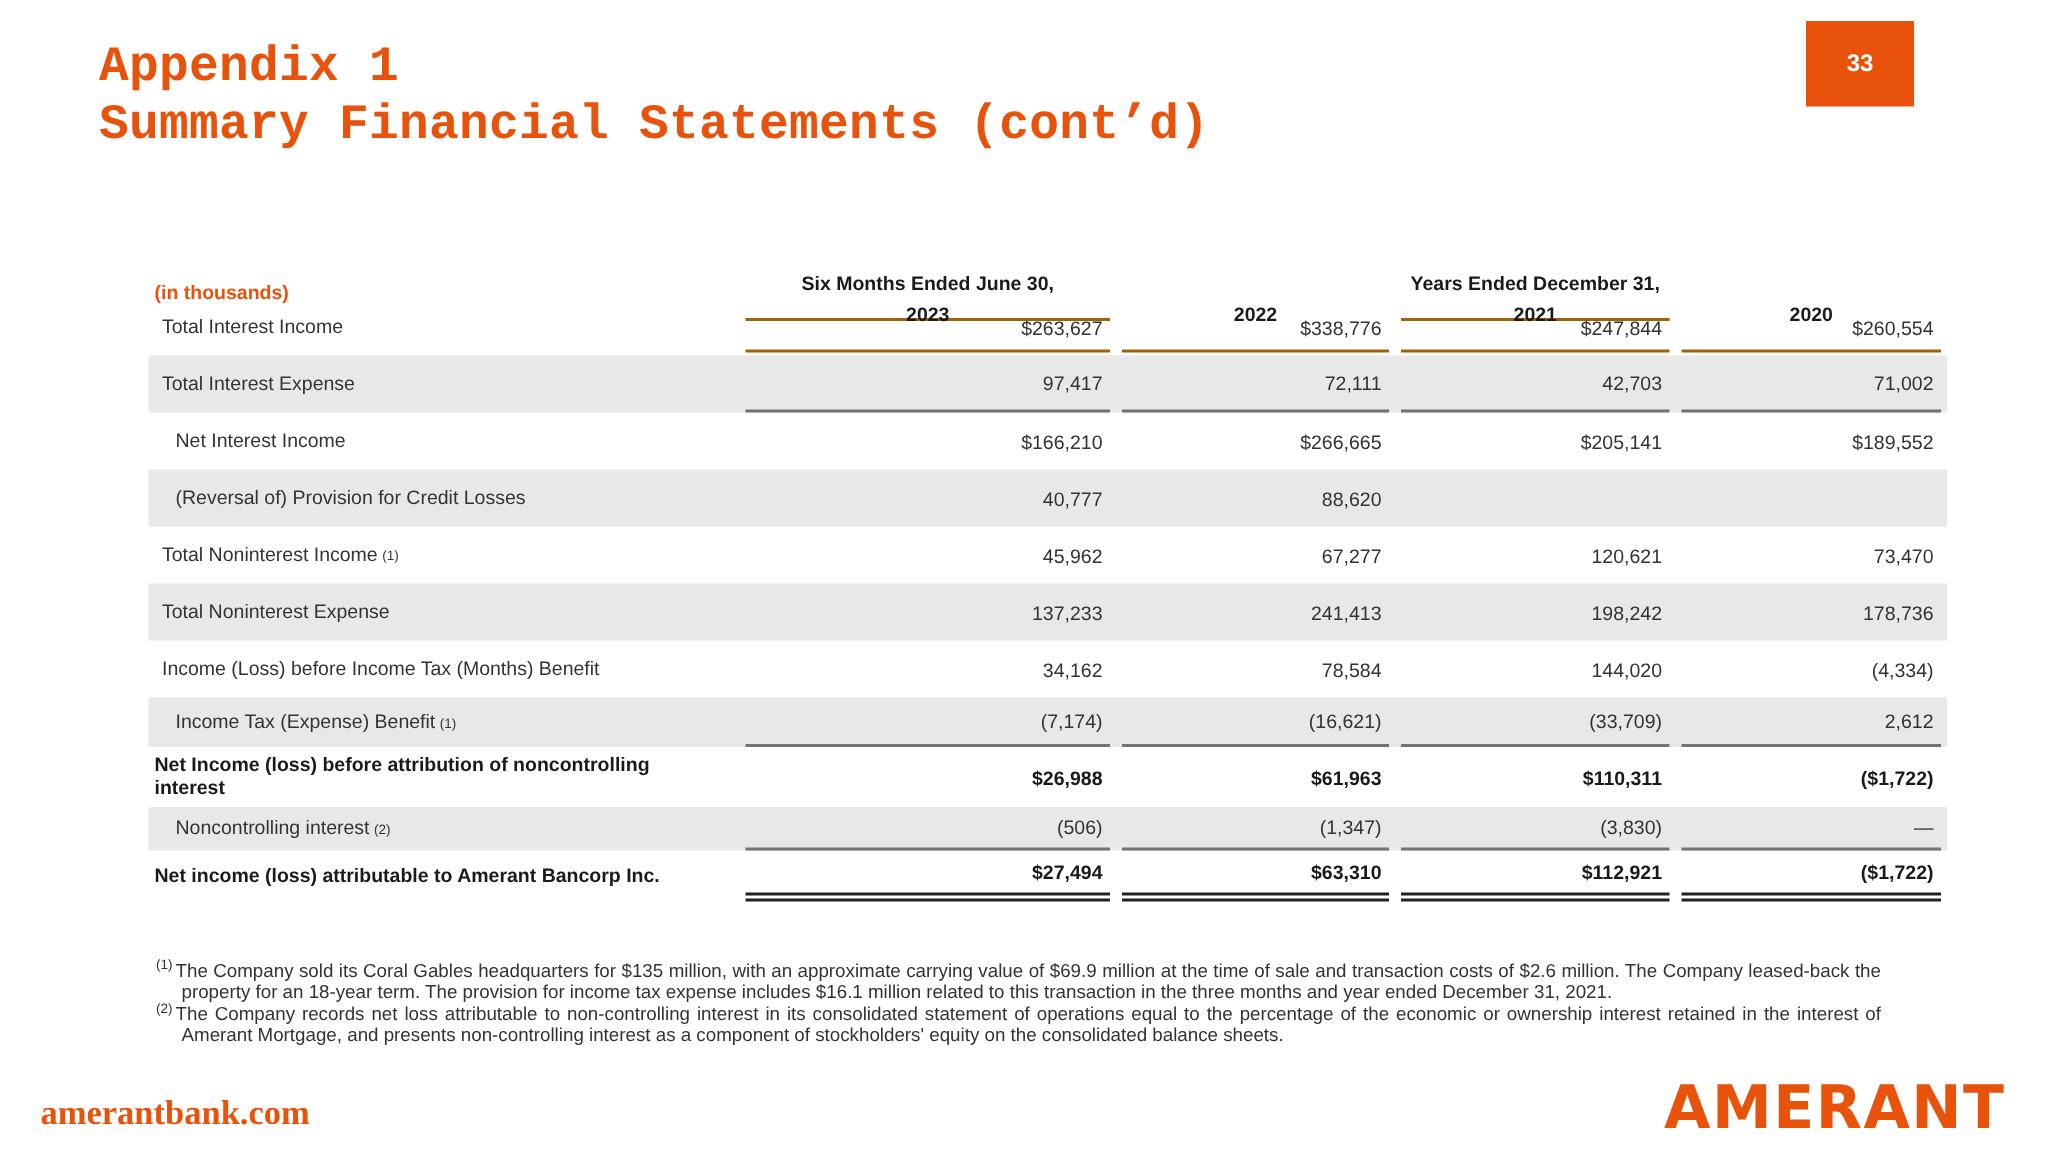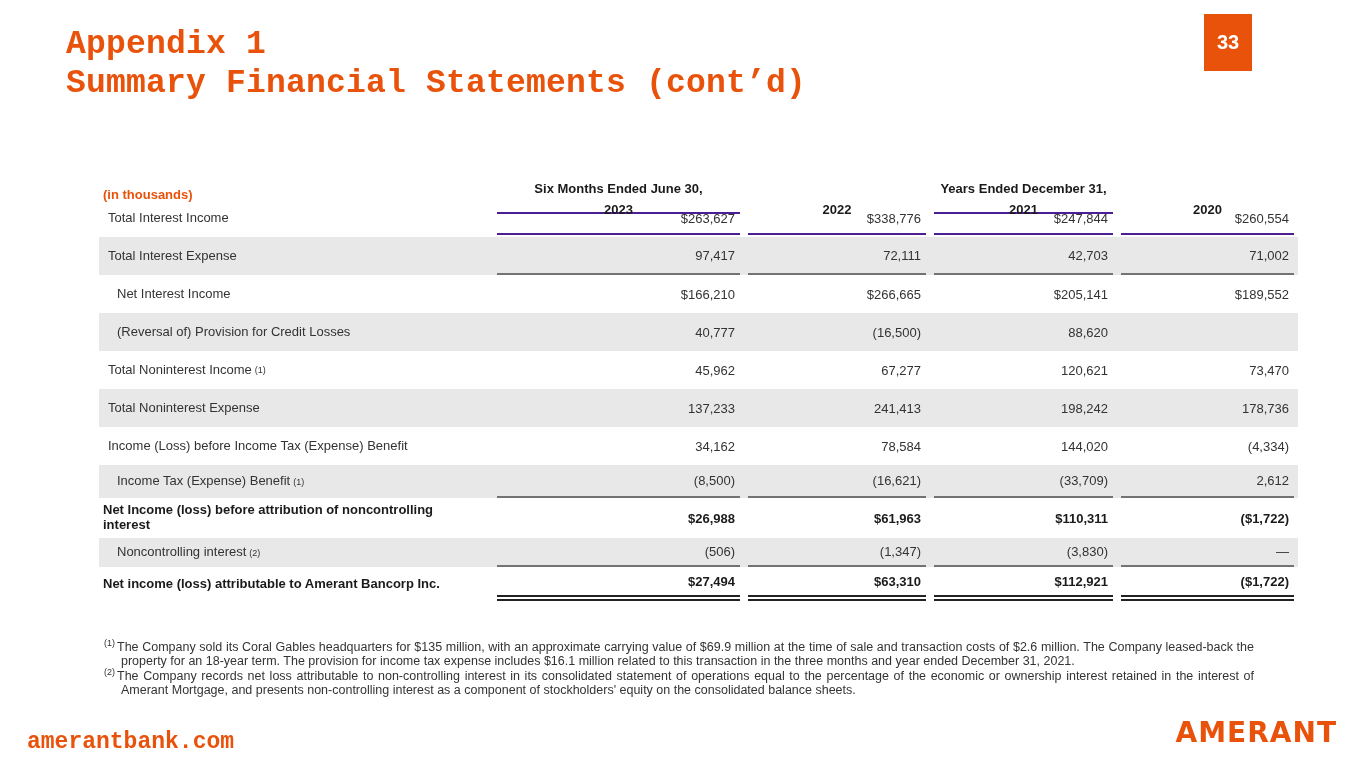--- a/index.html
+++ b/index.html
@@ -13,68 +13,68 @@
   
   .title {
     position: absolute; left: 66px; top: 26px;
     font-family: Liberation Mono, monospace; font-weight: bold;
     font-size: 33px; line-height: 1.18; color: var(--accent, #E9520B);
     letter-spacing: 0.2px;
   }
 
   
   .pagebox {
-    position: absolute; left: 1204px; top: 14px; width: 48px; height: 57px;
+    position: absolute; left: 1204px; top: 14px; width: 72px; height: 57px;
     background: var(--accent, #E9520B); color: #fff;
     display: flex; align-items: center; justify-content: center;
-    font-weight: bold; font-size: 20px;
+    font-weight: bold; font-size: 16px;
   }
 
   
   .fintable { position: absolute; left: 99px; top: 150px; width: 1199px; font-size: 13px; }
   .trow { display: grid; grid-template-columns: 394px 251px 186px 187px 181px; }
   .trow-data { height: 38px; }
   .shaded { background: var(--row_shade, #E8E8E8); }
   .cell { display: flex; align-items: center; min-width: 0; }
   .label { padding-right: 10px; line-height: 1.15; }
   .ind0 { padding-left: 4px; }
   .ind1 { padding-left: 9px; }
   .ind2 { padding-left: 18px; }
   .seg {
     flex: 1; margin: 0 4px; height: 100%;
     display: flex; align-items: center; justify-content: flex-end;
     padding-right: 5px;
   }
   .hseg { justify-content: center; padding-right: 0; font-weight: bold; color: #1a1a1a; }
-  .uline .seg { border-bottom: 2px solid #4c1d95; margin-top: 31px; }
+  .uline .seg { border-bottom: 2px solid #a16207; margin-top: 31px; }
   .line-below .num .seg { border-bottom: 2px solid #737373; }
   .dline-below .num .seg { border-bottom: 6px double #222; }
   .bold { font-weight: bold; color: #1a1a1a; }
   .units { color: var(--accent, #E9520B); font-weight: bold; }
   .rows-block { margin-top: 3px; }
   sup { font-size: 9px; vertical-align: super; margin-left: 3px; line-height: 0; }
 
   
   .footnotes {
     position: absolute; left: 104px; top: 640px; width: 1150px;
     font-size: 12.5px; line-height: 1.12; color: #333; text-align: justify;
   }
   .footnote { padding-left: 17px; text-indent: -17px; margin-bottom: 1px; }
   .footnote sup { margin-left: 0; margin-right: 2px; }
 
   
   .url {
     position: absolute; left: 27px; top: 729px;
-    font-family: Liberation Mono, monospace; font-weight: bold;
+    font-family: Liberation Serif, serif; font-weight: bold;
     font-size: 23px; color: var(--accent, #E9520B);
   }
   .logo {
     position: absolute; right: 28px; top: 716px;
     font-family: "DejaVu Sans", sans-serif; font-weight: bold;
-    font-size: 28px; color: var(--accent, #E9520B); letter-spacing: 1px; margin-left: 40px;
+    font-size: 40px; color: var(--accent, #E9520B); letter-spacing: 1px; margin-left: 40px;
   }
 </style>
 </head>
 <body>
 
 <div class="slide">
 
   <div class="title">
     <div>Appendix 1</div>
     <div>Summary Financial Statements (cont’d)</div>
@@ -198,25 +198,20 @@
         <div class="cell label ind2">
             <span>(Reversal of) Provision for Credit Losses</span>
           </div>
         <div class="cell num">
             <div class="seg">
               <span>40,777</span>
             </div>
           </div>
         <div class="cell num">
             <div class="seg">
-              <span>(16,500)</span>
-            </div>
-          </div>
-        <div class="cell num">
-            <div class="seg">
               <span>88,620</span>
             </div>
           </div>
       </div>
 
       <div class="trow trow-data">
         <div class="cell label ind1">
             <span>Total Noninterest Income</span>
             <sup>(1)</sup>
           </div>
@@ -263,21 +258,21 @@
           </div>
         <div class="cell num">
             <div class="seg">
               <span>178,736</span>
             </div>
           </div>
       </div>
 
       <div class="trow trow-data">
         <div class="cell label ind1">
-            <span>Income (Loss) before Income Tax (Expense) Benefit</span>
+            <span>Income (Loss) before Income Tax (Months) Benefit</span>
           </div>
         <div class="cell num">
             <div class="seg">
               <span>34,162</span>
             </div>
           </div>
         <div class="cell num">
             <div class="seg">
               <span>78,584</span>
             </div>
@@ -294,21 +289,21 @@
           </div>
       </div>
 
       <div class="trow shaded line-below" style="height:33px">
         <div class="cell label ind2">
             <span>Income Tax (Expense) Benefit</span>
             <sup>(1)</sup>
           </div>
         <div class="cell num">
             <div class="seg">
-              <span>(8,500)</span>
+              <span>(7,174)</span>
             </div>
           </div>
         <div class="cell num">
             <div class="seg">
               <span>(16,621)</span>
             </div>
           </div>
         <div class="cell num">
             <div class="seg">
               <span>(33,709)</span>

